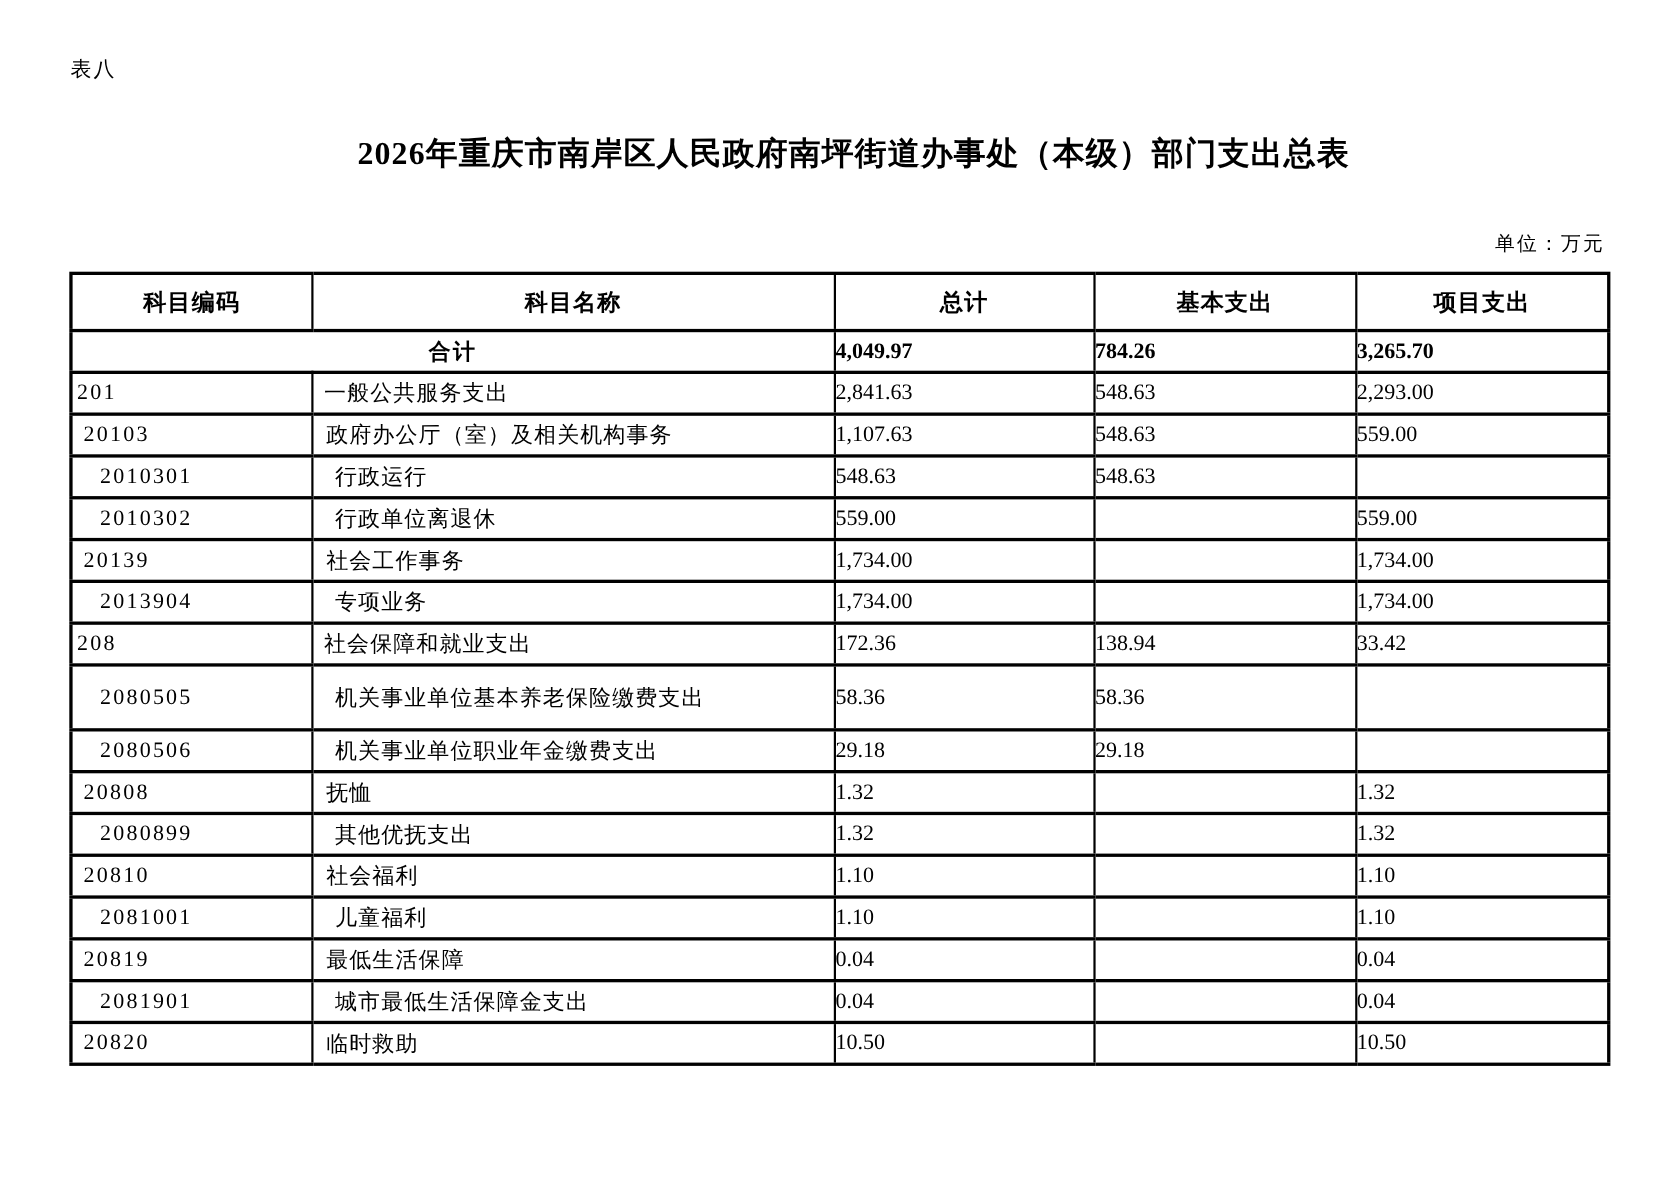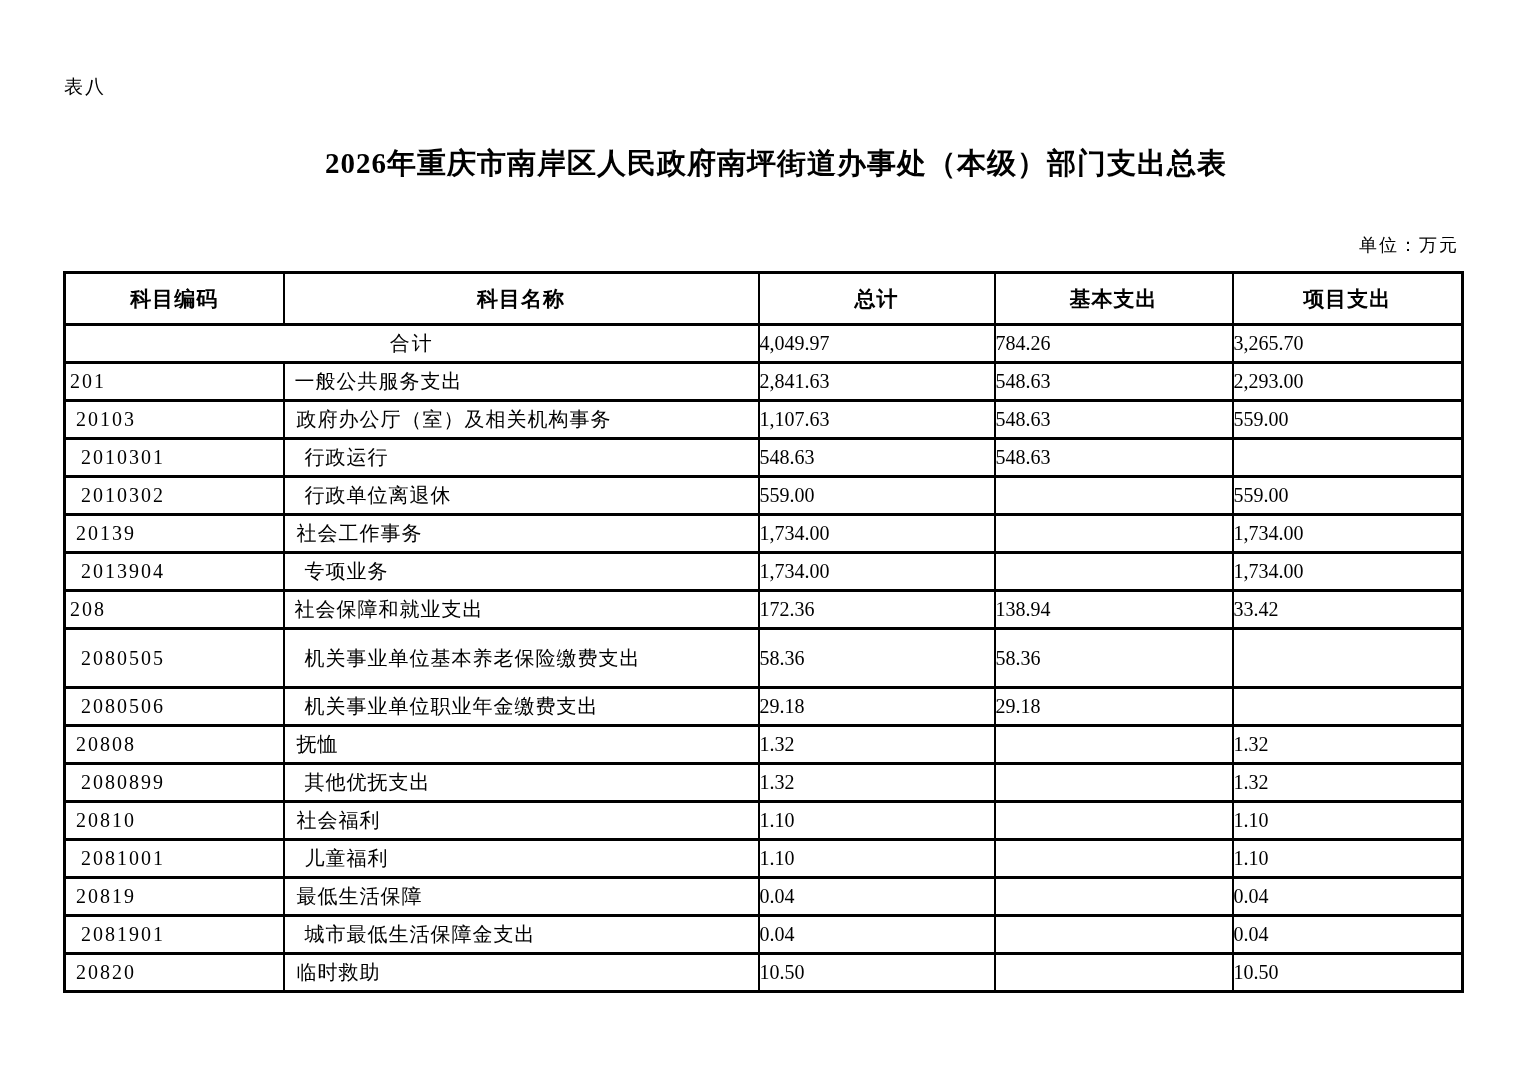--- a/index.html
+++ b/index.html
@@ -1,21 +1,20 @@
 <!DOCTYPE html>
 <html><head>
 <meta charset="utf-8">
 <style>
   html,body { margin:0; padding:0; background:#ffffff; }
   .page {
     position:relative; width:1520px; height:1012px;
     background:#ffffff; color:#000;
     font-family:"Liberation Serif","DejaVu Serif",serif;
     overflow:hidden;
-    margin-top:24px;
   }
   .table-label {
     position:absolute; left:64px; top:50px;
     font-size:19px; letter-spacing:2px;
   }
   .doc-title {
     position:absolute; left:16px; top:120px; width:100%;
     text-align:center; font-size:29px; font-weight:bold; letter-spacing:1px;
   }
   .unit-note {
@@ -37,25 +36,25 @@
     height:49px; font-family:Liberation Serif, serif;
     font-weight:bold; font-size:21px; text-align:center; letter-spacing:1px;
   }
   table.budget td { height:35px; font-size:20px; }
   tr.tall td { height:56px; }
   td.code { text-align:left; letter-spacing:2px; }
   td.name { text-align:left; font-size:20px; letter-spacing:1px; }
   td.num  { text-align:left; padding-right:4px; }
   td.code.ind0 { padding-left:4px; }
   td.code.ind1 { padding-left:10px; }
-  td.code.ind2 { padding-left:15px; }
+  td.code.ind2 { padding-left:25px; }
   td.name.ind0 { padding-left:10px; }
   td.name.ind1 { padding-left:12px; }
   td.name.ind2 { padding-left:20px; }
-  tr.total-row td { font-weight:normal; }
+  tr.total-row td { font-weight:bold; }
   td.total-label {
     text-align:center; font-family:"Liberation Sans","DejaVu Sans",sans-serif;
     font-size:21px; letter-spacing:2px;
   }
 </style>
 </head>
 <body>
 
 <div class="page">
 

